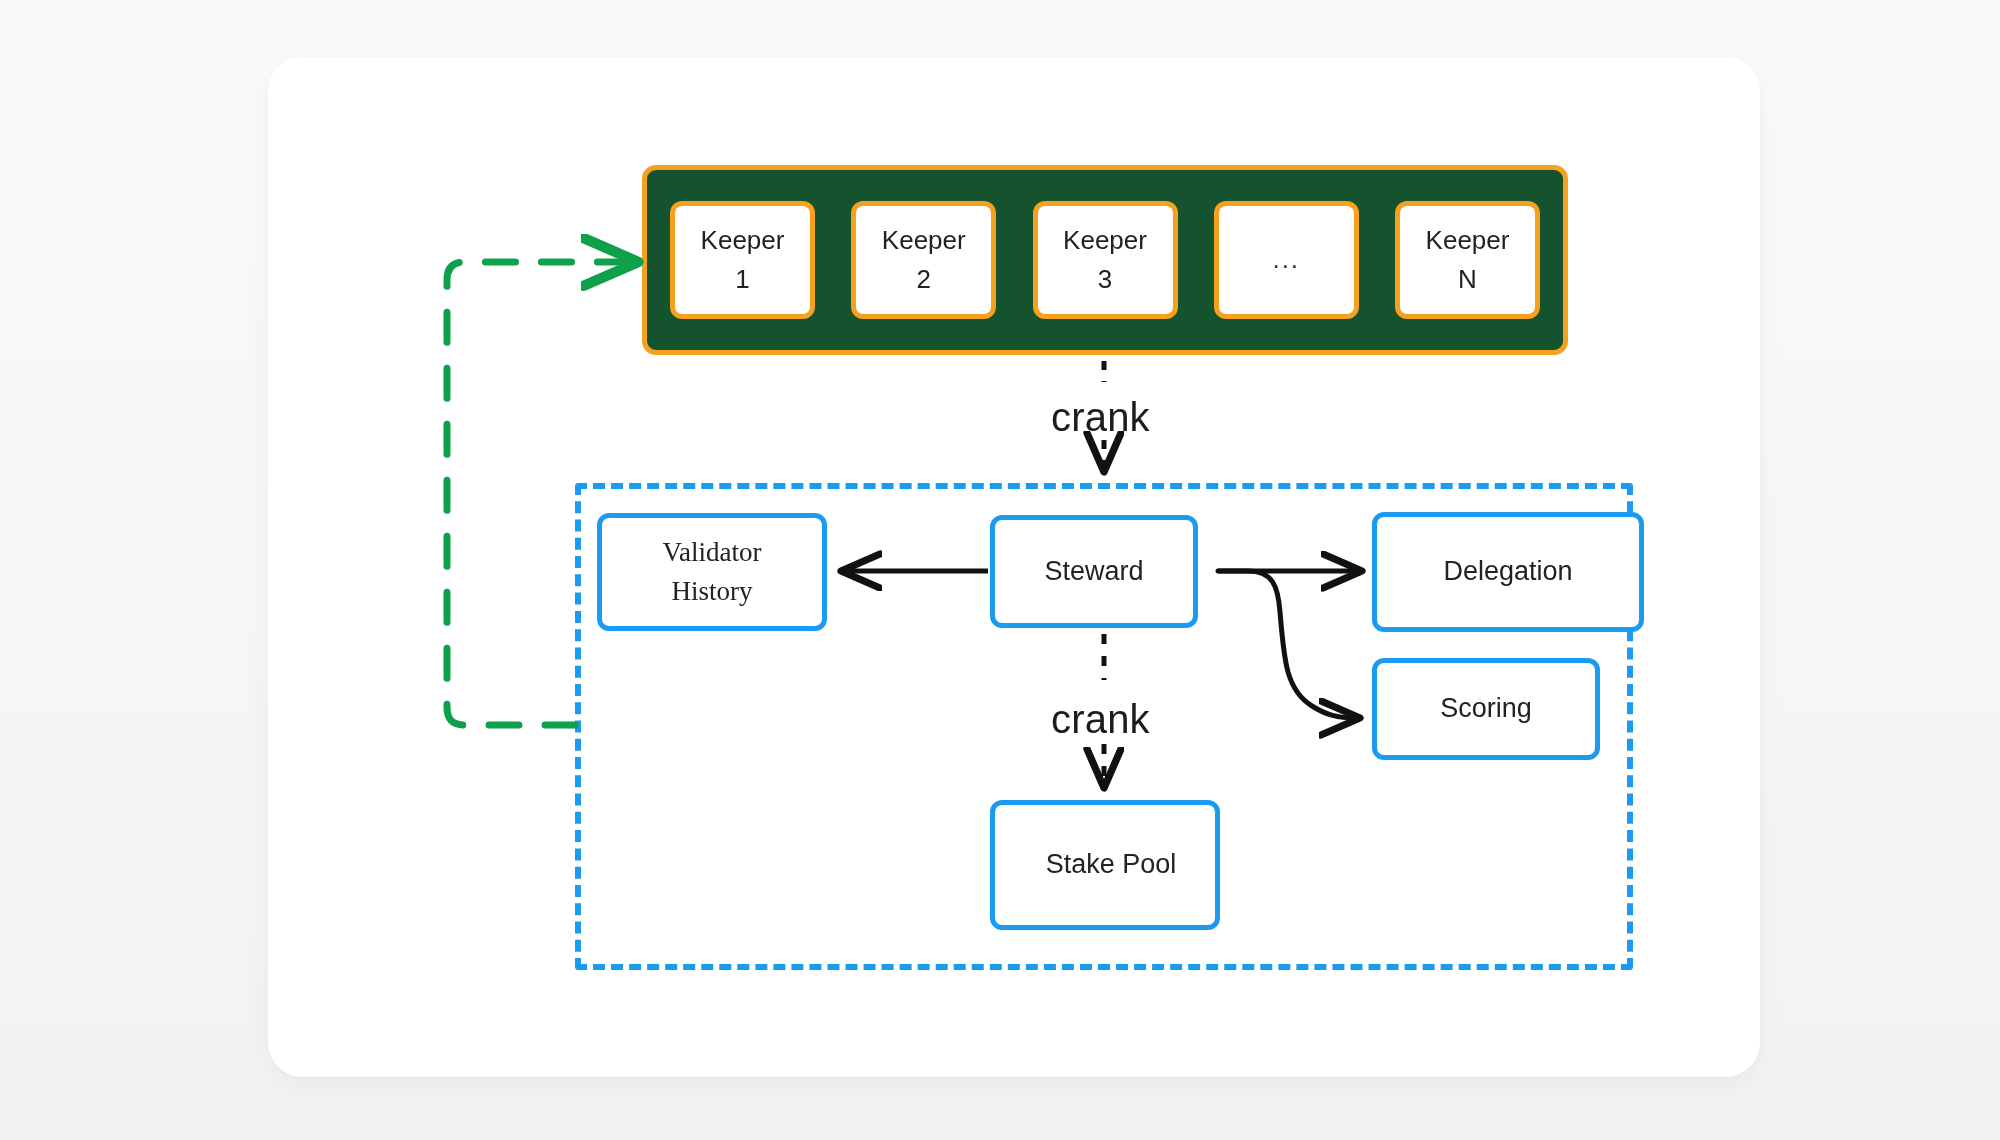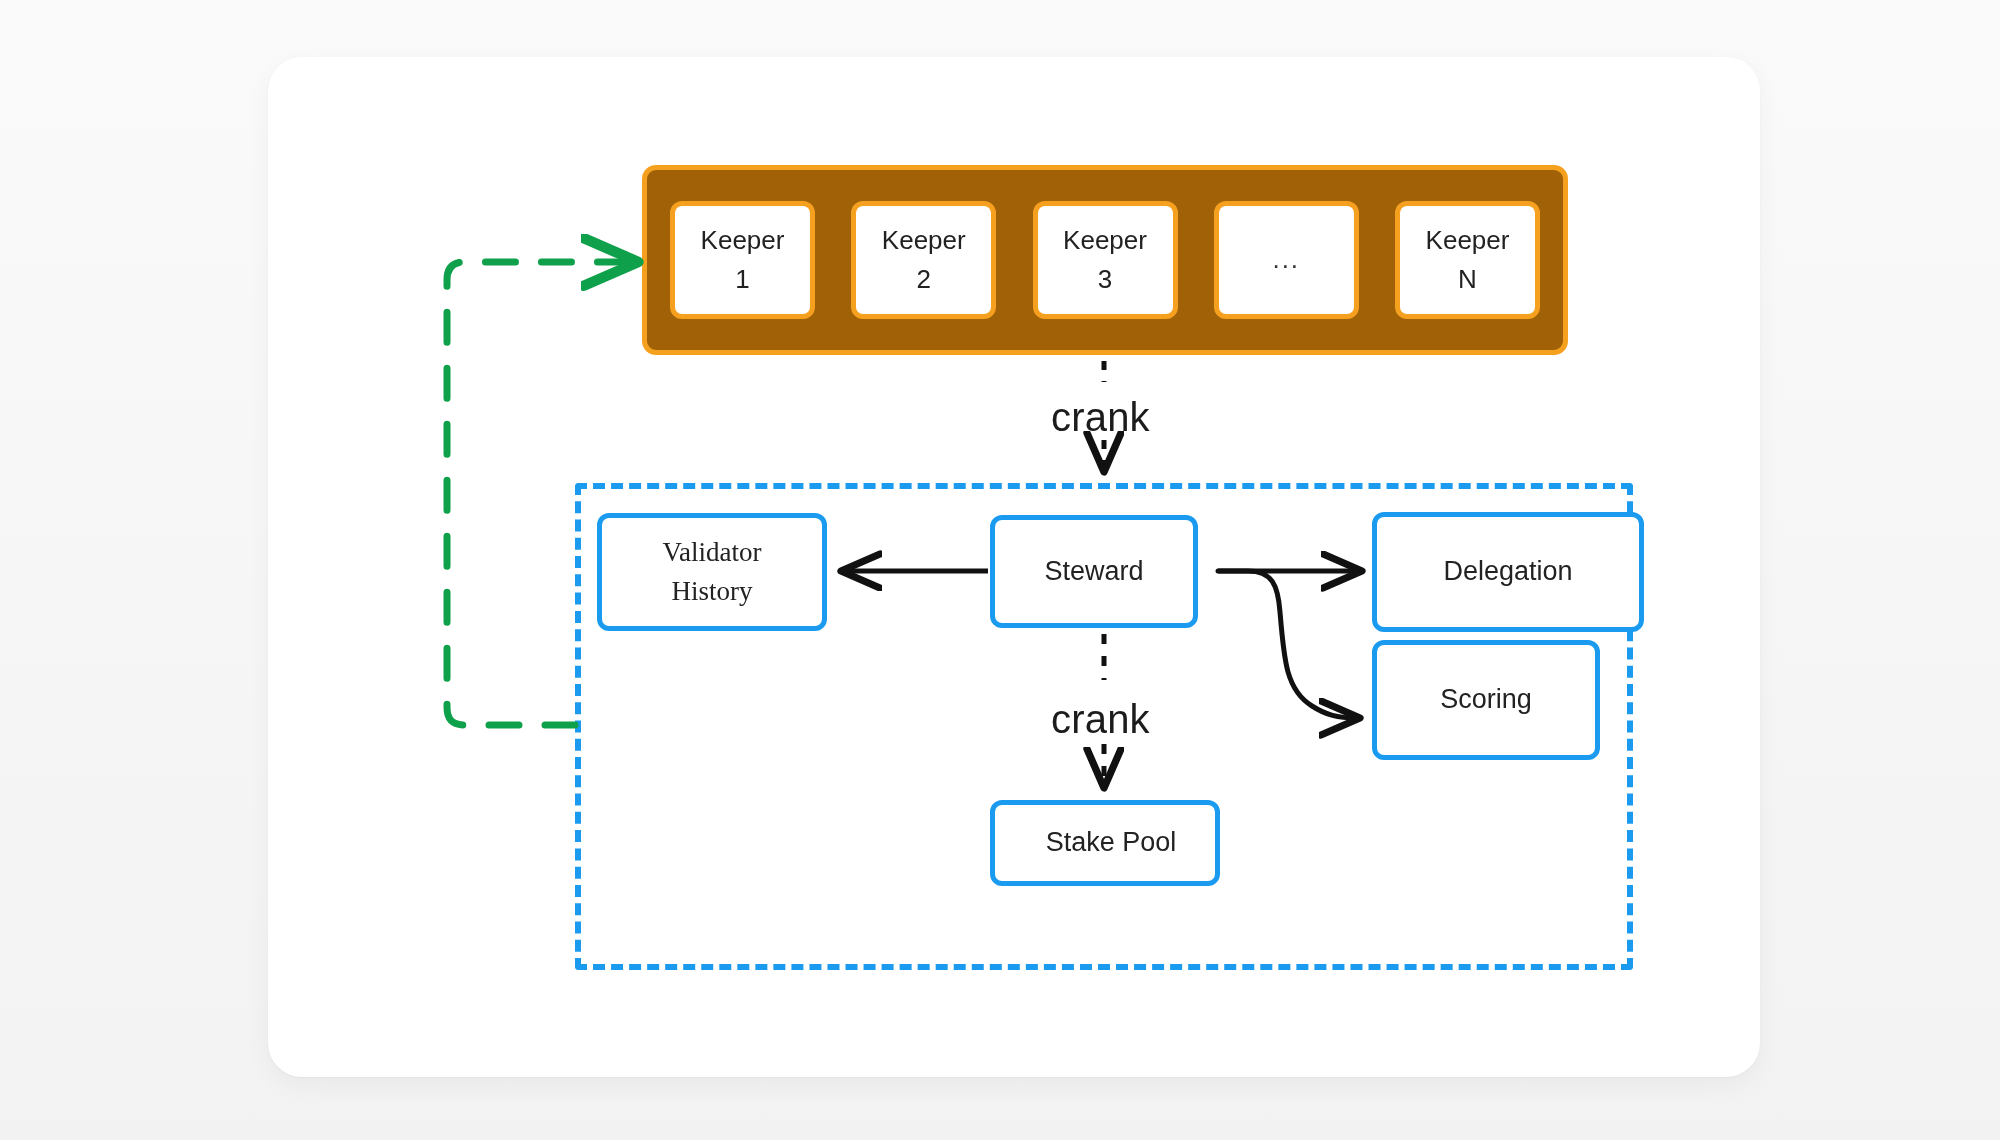--- a/index.html
+++ b/index.html
@@ -47,21 +47,21 @@
   
   .keeper-group {
     position: absolute;
     left: 642px;
     top: 165px;
     width: 926px;
     height: 190px;
     border: 5px solid var(--orange);
     border-radius: 14px;
     box-sizing: border-box;
-    background: #a16207;
+    background: #14532d;
   }
   .keeper-row {
     position: absolute;
     left: 0; top: 0; right: 0; bottom: 0;
     display: flex;
     align-items: center;
     justify-content: space-between;
     padding: 0 23px;
     box-sizing: border-box;
   }
@@ -112,22 +112,22 @@
     align-items: center;
     justify-content: center;
     color: #222;
     font-size: 27px;
     line-height: 1.45;
     text-align: center;
   }
   #node-validator-history { left: 597px; top: 513px;  width: 230px; height: 118px; font-family: Liberation Serif, serif; }
   #node-steward           { left: 990px; top: 515px;  width: 208px; height: 113px; }
   #node-delegation        { left: 1372px; top: 512px; width: 272px; height: 120px; }
-  #node-scoring           { left: 1372px; top: 640px; width: 228px; height: 120px; }
-  #node-stake-pool        { left: 990px; top: 800px;  width: 230px; height: 86px; padding-left: 12px; }
+  #node-scoring           { left: 1372px; top: 658px; width: 228px; height: 102px; }
+  #node-stake-pool        { left: 990px; top: 800px;  width: 230px; height: 130px; padding-left: 12px; }
 
   
   .crank-label {
     position: absolute;
     color: #1c1c1c;
     font-size: 40px;
     letter-spacing: 0.2px;
     white-space: nowrap;
   }
   #crank-top    { left: 1051px; top: 395px; }

